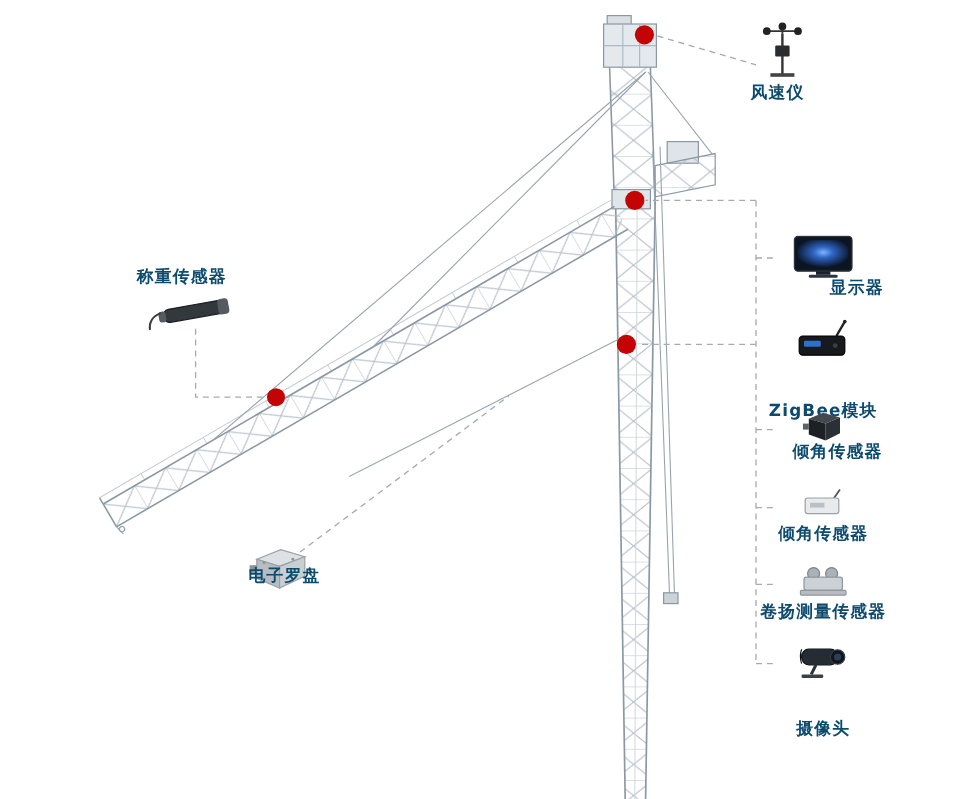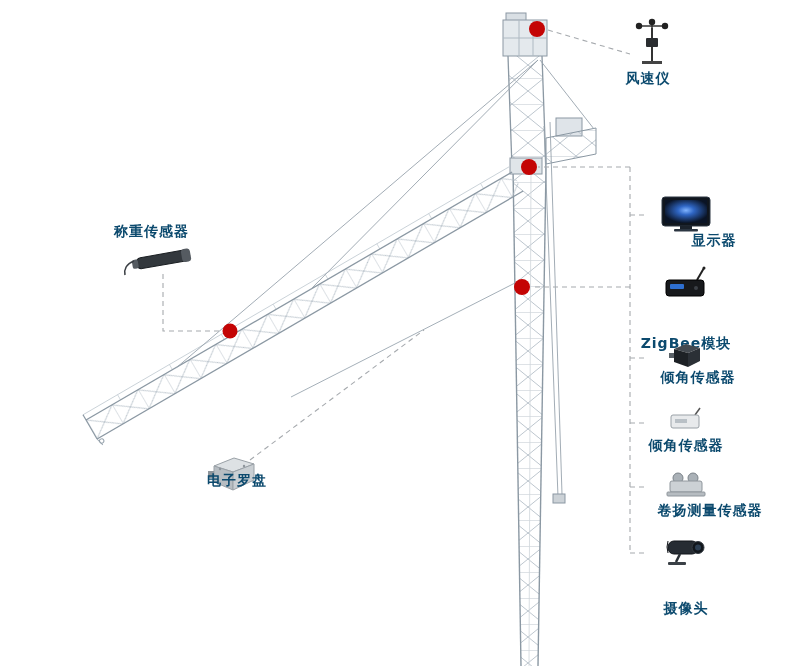--- a/index.html
+++ b/index.html
@@ -197,21 +197,21 @@
   <div class="label" style="left:636px; top:437px; width:100px;">倾角传感器</div>
 
   <div class="icon" style="left:666px; top:469px;">
     <svg width="40" height="30" viewBox="0 0 40 30">
       <circle cx="12" cy="9" r="5" fill="#aab1b7" stroke="#7c838a"></circle>
       <circle cx="27" cy="9" r="5" fill="#aab1b7" stroke="#7c838a"></circle>
       <rect x="4" y="12" width="32" height="11" rx="2" fill="#ccd1d5" stroke="#8f969c"></rect>
       <rect x="1" y="23" width="38" height="4" rx="1" fill="#b6bcc1" stroke="#8f969c"></rect>
     </svg>
   </div>
-  <div class="label" style="left:650px; top:502px; width:120px;">卷扬测量传感器</div>
+  <div class="label" style="left:626px; top:502px; width:120px;">卷扬测量传感器</div>
 
   <div class="icon" style="left:662px; top:535px;">
     <svg width="48" height="32" viewBox="0 0 48 32">
       <rect x="6" y="6" width="30" height="13" rx="6" fill="#262c33" stroke="#11151a"></rect>
       <circle cx="36" cy="12.5" r="6" fill="#11161c" stroke="#333a42"></circle>
       <circle cx="36" cy="12.5" r="3" fill="#2c3e52"></circle>
       <path d="M6,6 Q4,12 6,18" stroke="#11151a" fill="none"></path>
       <line x1="18" y1="19" x2="14" y2="27" stroke="#2a3036" stroke-width="2.5"></line>
       <rect x="6" y="27" width="18" height="3" rx="1" fill="#3a4046"></rect>
     </svg>

